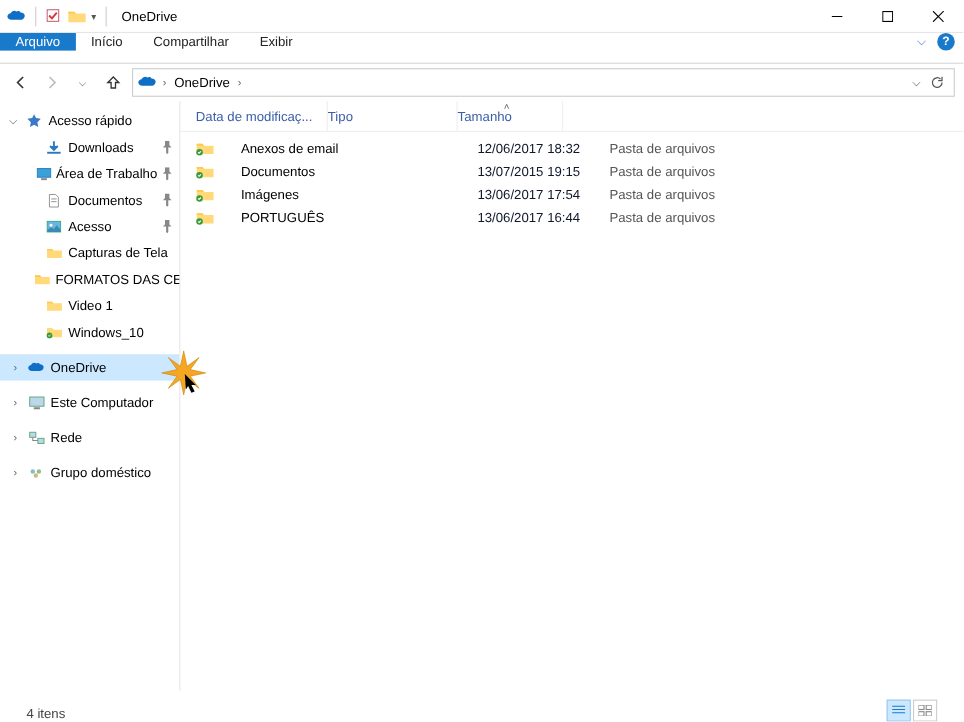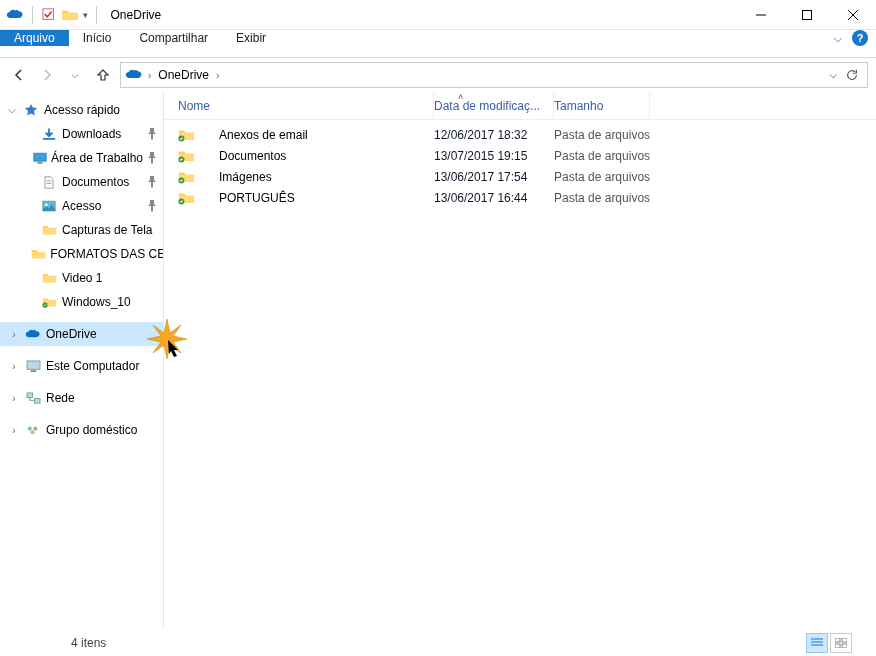--- a/index.html
+++ b/index.html
@@ -54,21 +54,21 @@
   .col-size { width: 96px; }
   .sort-ind { position: absolute; left: 294px; top: 0; font-size: 9px; color: #555; }
   
   .filelist { padding: 4px 0 0 14px; }
   .file-row { height: 21px; display: flex; align-items: center; font-size: 12px; }
   .file-row .fname { width: 256px; display: flex; align-items: center; gap: 24px; }
   .file-row .fmod { width: 120px; color: #0f172a; }
   .file-row .ftype { width: 118px; color: #555; }
   
   
-  .statusbar { position: absolute; bottom: 0; left: 0; right: 0; height: 26px; display: flex; align-items: center; padding: 0 24px; font-size: 12px; color: #444; border-top: 0px solid #e5e5e5; margin-left: 47px; }
+  .statusbar { position: absolute; bottom: 0; left: 0; right: 0; height: 26px; display: flex; align-items: flex-end; padding: 0 24px; font-size: 12px; color: #444; border-top: 0px solid #e5e5e5; }
   .status-right { margin-left: auto; display: flex; gap: 2px; }
   .view-btn { width: 22px; height: 20px; border: 1px solid #ccc; display: flex; align-items: center; justify-content: center; font-size: 11px; }
   .view-btn.active { background: #cce8ff; border-color: #99c9f0; }
   
   
   svg { display: block; }
   
   
   .burst { position: absolute; left: 144px; top: 316px; width: 46px; height: 46px; pointer-events: none; z-index: 50; }
   
@@ -332,22 +332,22 @@
             <circle cx="7" cy="9" r="2.2" fill="#cb8"></circle>
           </svg>
         </span>
       <span>Grupo doméstico</span>
     </div>
   </div>
 
   <div class="content" style="position:relative;">
     <div class="col-headers">
       <span class="sort-ind">˄</span>
-      <div class="col-h col-name">Nome</div>
       <div class="col-h col-mod">Data de modificaç...</div>
+      <div class="col-h col-type">Tipo</div>
       <div class="col-h col-size">Tamanho</div>
     </div>
     <div class="filelist" id="filelist">
         <div class="file-row">
           <div class="fname">
             <span>
               <svg width="17" height="14" viewBox="0 0 20 16">
                 <path fill="#ffd97a" d="M1 3h6l2 2h10v9H1z"></path>
                 <path fill="#ffc94a" d="M1 3h6l2 2H1z"></path>
                 <circle cx="4" cy="12" r="3.5" fill="#3a9b3a"></circle>

